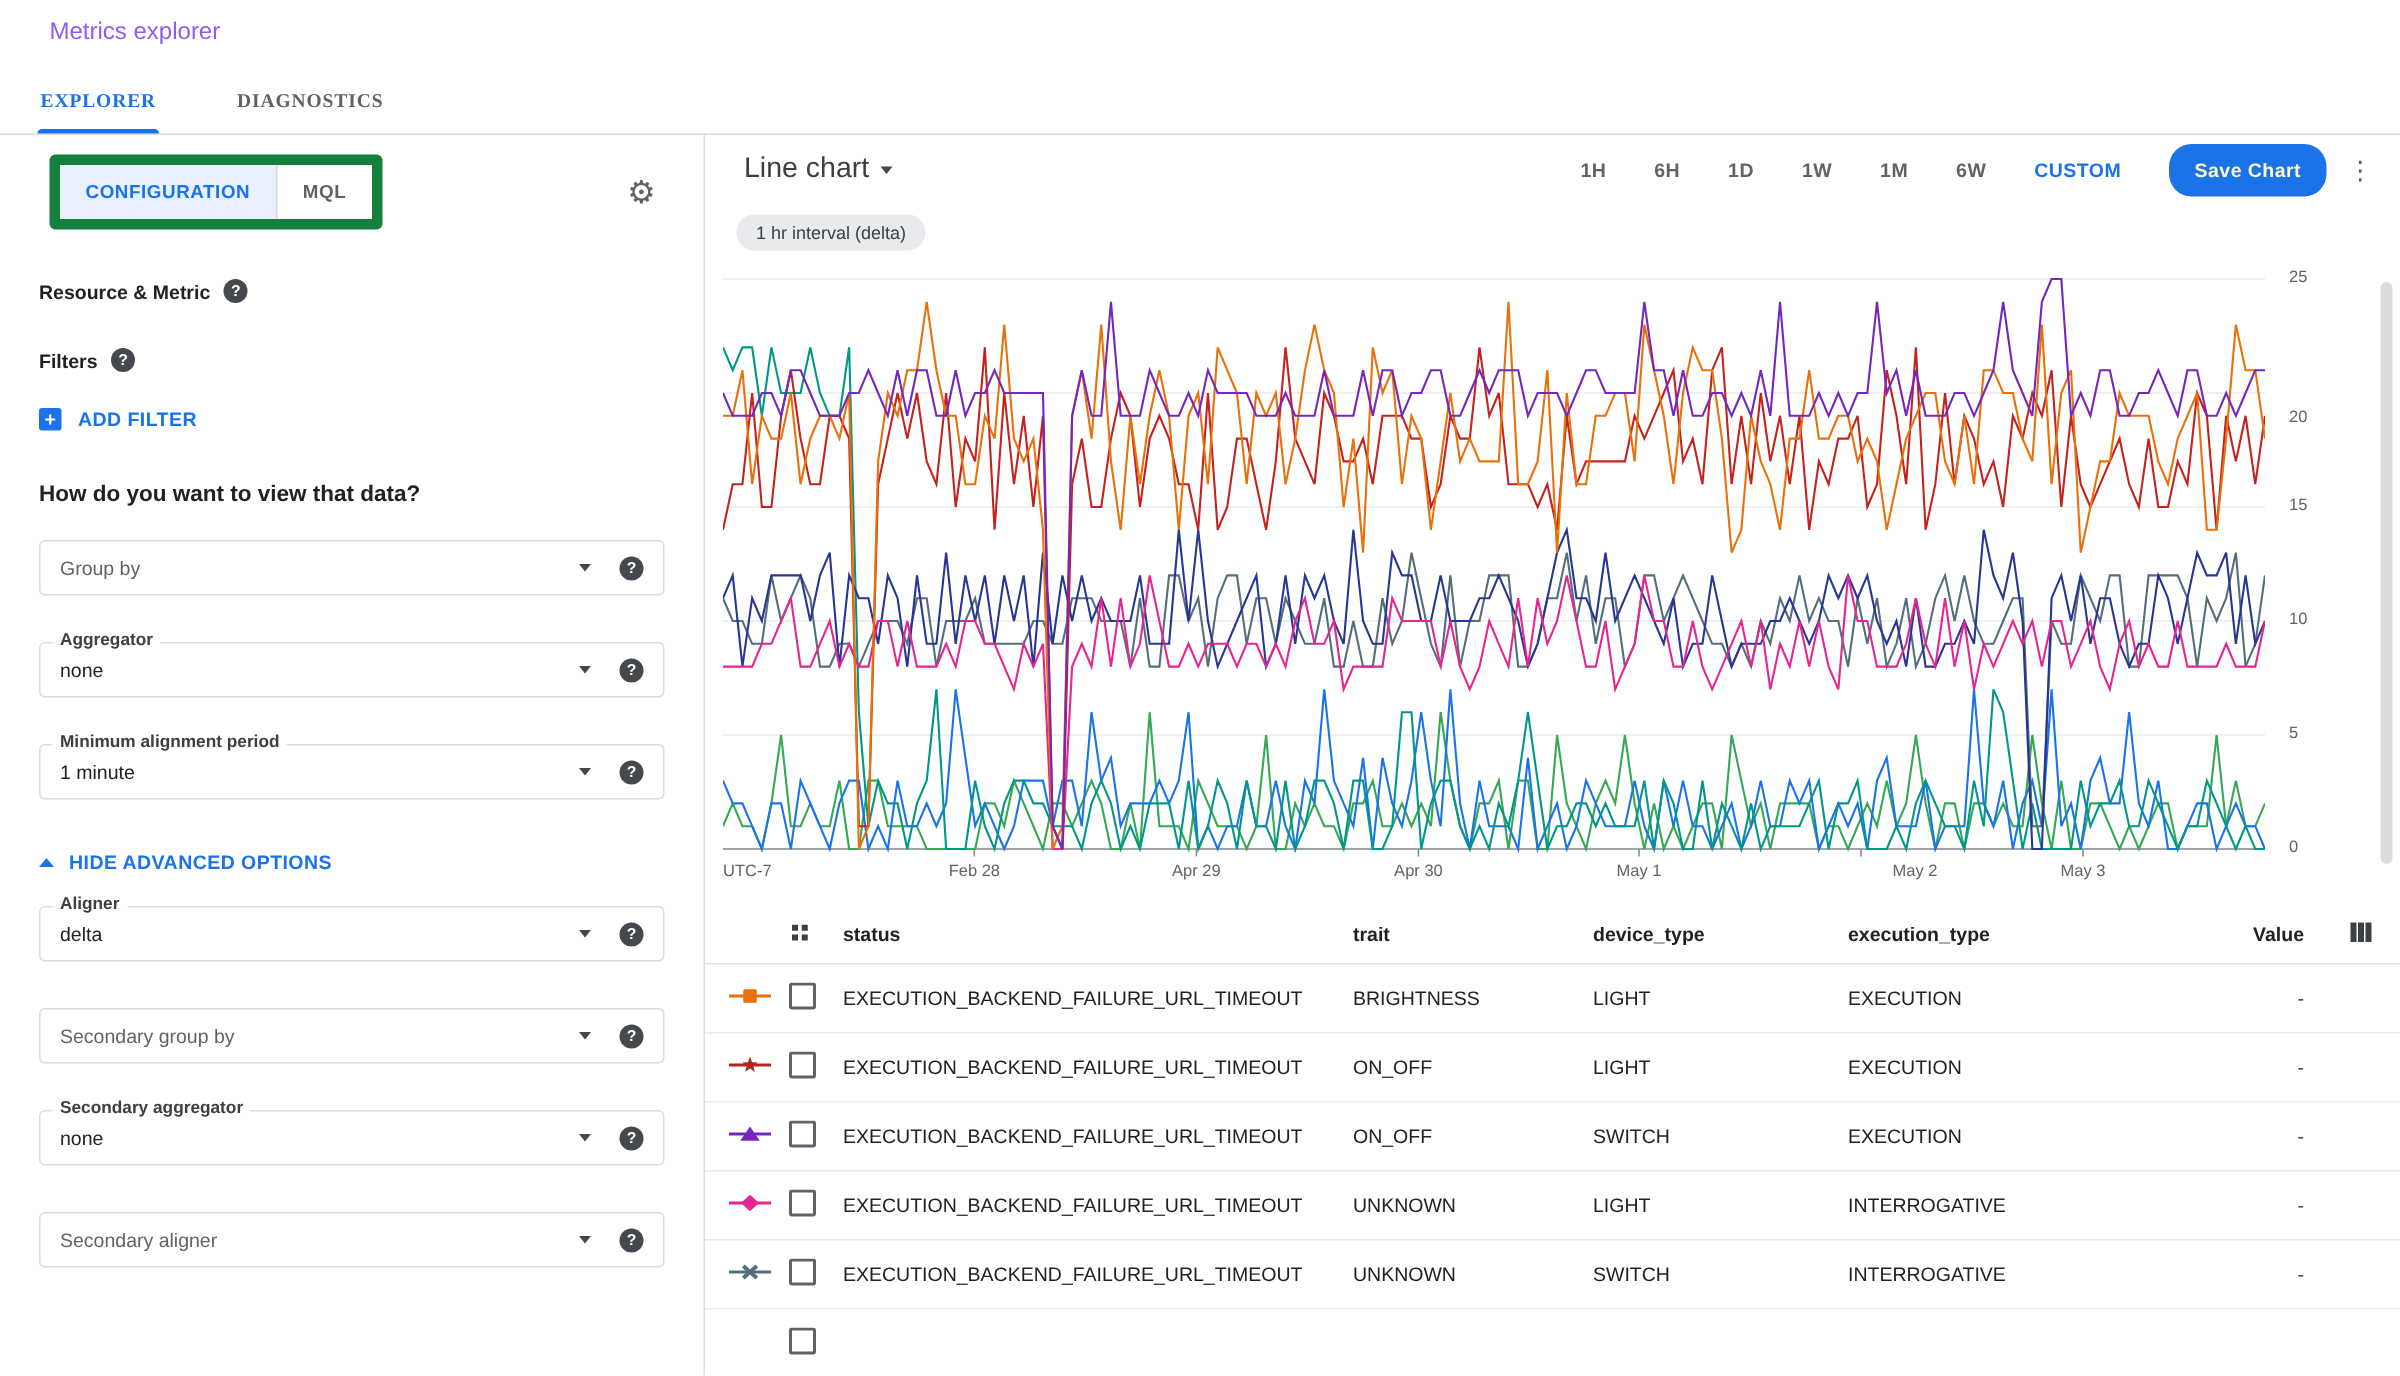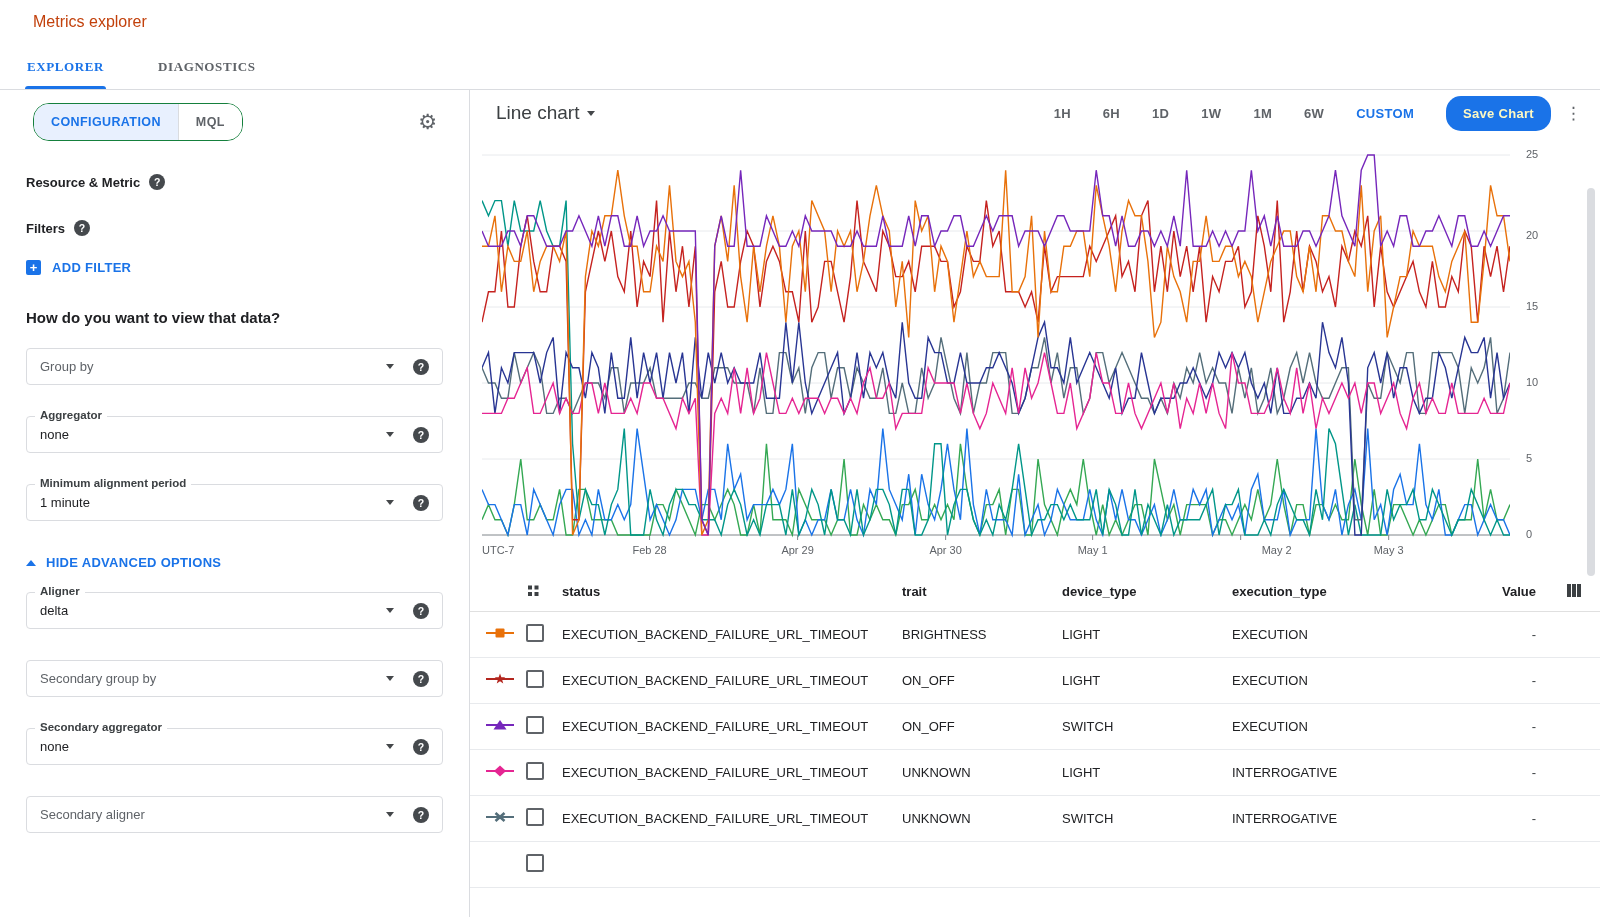--- a/index.html
+++ b/index.html
@@ -1,26 +1,26 @@
 <!DOCTYPE html>
 <html><head>
 <meta charset="utf-8">
 <style>
   *{box-sizing:border-box;margin:0;padding:0}
   html,body{width:1600px;height:917px;overflow:hidden}
   body{font-family:"Liberation Sans",sans-serif;background:#fff;color:#202124;font-size:13px}
-  .app-header{height:44px;display:flex;align-items:center;padding-left:33px;font-size:16px;font-weight:500;color:#c2410c}
+  .app-header{height:44px;display:flex;align-items:center;padding-left:33px;font-size:16px;font-weight:500;color:#8b5cf6}
   .tab-bar{height:46px;border-bottom:1px solid #dadce0;display:flex}
   .tab{position:relative;display:flex;align-items:center;padding:0 27px;font-size:13px;font-weight:600;letter-spacing:.6px;color:#5f6368;cursor:pointer;background:none;border:none;font-family:Liberation Serif, serif}
   .tab.active{color:#1a73e8}
   .tab.active::after{content:"";position:absolute;left:25px;right:25px;bottom:0;height:3px;background:#1a73e8;border-radius:3px 3px 0 0}
   .main{display:flex;height:827px}
   .left-panel{width:470px;flex:0 0 470px;border-right:1px solid #dadce0;padding:13px 26px 0;overflow:hidden}
   .lp-toolbar{display:flex;align-items:center;justify-content:space-between;margin-left:7px}
-  .mode-toggle{display:flex;border:1px solid #15803d;border-radius:16px;overflow:hidden}
+  .mode-toggle{display:flex;border:7px solid #15803d;border-radius:4px;overflow:hidden}
   .mode-btn{border:none;background:#fff;padding:11px 17px;font-family:inherit;font-size:12.5px;font-weight:600;letter-spacing:.4px;color:#5f6368;cursor:pointer}
   .mode-btn.active{background:#e8f0fe;color:#1a73e8}
   .mode-btn + .mode-btn{border-left:1px solid #dadce0}
   .gear{font-size:21px;color:#5f6368;background:none;border:none;cursor:pointer;margin-right:6px}
   .section-label{display:flex;align-items:center;gap:9px;font-size:13px;font-weight:700;margin-top:30px}
   .help{width:16px;height:16px;min-width:16px;border-radius:50%;background:#45494d;color:#fff;font-size:10.5px;font-weight:700;display:inline-flex;align-items:center;justify-content:center;cursor:pointer}
   .metric-btn{margin-top:13px;width:100%;height:37px;border:1px solid #dadce0;border-radius:8px;background:#fff;display:flex;align-items:center;gap:11px;padding:0 14px;color:#1a73e8;font-family:inherit;font-size:12.5px;font-weight:600;letter-spacing:.3px;cursor:pointer;box-shadow:0 1px 2px rgba(60,64,67,.12);white-space:nowrap;overflow:hidden}
   .add-filter{display:flex;align-items:center;gap:11px;margin-top:24px;background:none;border:none;cursor:pointer;font-family:inherit}
   .plus-box{width:15px;height:15px;background:#1a73e8;border-radius:2px;color:#fff;font-size:13px;font-weight:700;display:flex;align-items:center;justify-content:center;line-height:1}
   .add-filter-label{color:#1a73e8;font-size:13px;font-weight:600;letter-spacing:.3px}
@@ -169,20 +169,23 @@
             <button class="time-btn">1W</button>
             <button class="time-btn">1M</button>
             <button class="time-btn">6W</button>
           </span>
         <button class="time-btn custom-btn">CUSTOM</button>
         <button class="save-btn">Save Chart</button>
         <button class="dots-btn">⋮</button>
       </div>
     </div>
 
+    <div class="chip-row">
+      <span class="chip">1 hr interval (delta)</span>
+    </div>
 
     <div class="chart-wrap">
       <svg class="chart-svg" viewBox="0 0 1000 392" preserveAspectRatio="none">
           <line x1="0" x2="1000" y1="386" y2="386" stroke="#80868b" stroke-width="1" vector-effect="non-scaling-stroke"></line>
           <line x1="0" x2="1000" y1="310" y2="310" stroke="#e8eaed" stroke-width="1" vector-effect="non-scaling-stroke"></line>
           <line x1="0" x2="1000" y1="234" y2="234" stroke="#e8eaed" stroke-width="1" vector-effect="non-scaling-stroke"></line>
           <line x1="0" x2="1000" y1="158" y2="158" stroke="#e8eaed" stroke-width="1" vector-effect="non-scaling-stroke"></line>
           <line x1="0" x2="1000" y1="82" y2="82" stroke="#e8eaed" stroke-width="1" vector-effect="non-scaling-stroke"></line>
           <line x1="0" x2="1000" y1="6" y2="6" stroke="#e8eaed" stroke-width="1" vector-effect="non-scaling-stroke"></line>
           <line x1="163.0" x2="163.0" y1="386" y2="391" stroke="#80868b" stroke-width="1" vector-effect="non-scaling-stroke"></line>
@@ -199,21 +202,21 @@
           <polyline points="0.0,264.4 6.3,264.4 12.6,264.4 18.9,264.4 25.2,249.2 31.4,249.2 37.7,234.0 44.0,218.8 50.3,264.4 56.6,264.4 62.9,249.2 69.2,234.0 75.5,264.4 81.8,249.2 88.1,264.4 94.3,264.4 100.6,234.0 106.9,234.0 113.2,264.4 119.5,234.0 125.8,264.4 132.1,264.4 138.4,264.4 144.7,249.2 150.9,264.4 157.2,234.0 163.5,234.0 169.8,249.2 176.1,249.2 182.4,264.4 188.7,279.6 195.0,249.2 201.3,264.4 207.5,249.2 213.8,386.0 220.1,386.0 226.4,264.4 232.7,249.2 239.0,264.4 245.3,218.8 251.6,264.4 257.9,218.8 264.2,264.4 270.4,249.2 276.7,203.6 283.0,234.0 289.3,264.4 295.6,264.4 301.9,249.2 308.2,264.4 314.5,249.2 320.8,249.2 327.0,249.2 333.3,264.4 339.6,249.2 345.9,249.2 352.2,264.4 358.5,249.2 364.8,264.4 371.1,234.0 377.4,218.8 383.6,249.2 389.9,249.2 396.2,234.0 402.5,279.6 408.8,264.4 415.1,264.4 421.4,264.4 427.7,264.4 434.0,218.8 440.3,234.0 446.5,234.0 452.8,234.0 459.1,234.0 465.4,264.4 471.7,234.0 478.0,264.4 484.3,279.6 490.6,264.4 496.9,234.0 503.1,249.2 509.4,264.4 515.7,218.8 522.0,264.4 528.3,218.8 534.6,249.2 540.9,234.0 547.2,203.6 553.5,234.0 559.7,264.4 566.0,264.4 572.3,234.0 578.6,279.6 584.9,264.4 591.2,249.2 597.5,203.6 603.8,234.0 610.1,234.0 616.4,264.4 622.6,264.4 628.9,234.0 635.2,264.4 641.5,279.6 647.8,264.4 654.1,249.2 660.4,234.0 666.7,264.4 673.0,234.0 679.2,279.6 685.5,249.2 691.8,264.4 698.1,234.0 704.4,264.4 710.7,234.0 717.0,264.4 723.3,279.6 729.6,203.6 735.8,234.0 742.1,234.0 748.4,264.4 754.7,264.4 761.0,264.4 767.3,249.2 773.6,218.8 779.9,249.2 786.2,264.4 792.5,218.8 798.7,264.4 805.0,234.0 811.3,279.6 817.6,249.2 823.9,264.4 830.2,249.2 836.5,234.0 842.8,249.2 849.1,234.0 855.3,264.4 861.6,234.0 867.9,234.0 874.2,264.4 880.5,249.2 886.8,234.0 893.1,264.4 899.4,279.6 905.7,249.2 911.9,234.0 918.2,264.4 924.5,249.2 930.8,264.4 937.1,264.4 943.4,234.0 949.7,264.4 956.0,264.4 962.3,264.4 968.6,264.4 974.8,249.2 981.1,264.4 987.4,264.4 993.7,264.4 1000.0,234.0" fill="none" stroke="#e52592" stroke-width="1.4" vector-effect="non-scaling-stroke"></polyline>
           <polyline points="0.0,173.2 6.3,142.8 12.6,142.8 18.9,82.0 25.2,158.0 31.4,158.0 37.7,97.2 44.0,66.8 50.3,112.4 56.6,142.8 62.9,142.8 69.2,97.2 75.5,97.2 81.8,112.4 88.1,370.8 94.3,370.8 100.6,142.8 106.9,112.4 113.2,82.0 119.5,112.4 125.8,82.0 132.1,127.6 138.4,142.8 144.7,82.0 150.9,158.0 157.2,112.4 163.5,127.6 169.8,51.6 176.1,173.2 182.4,82.0 188.7,142.8 195.0,97.2 201.3,158.0 207.5,97.2 213.8,370.8 220.1,386.0 226.4,142.8 232.7,112.4 239.0,158.0 245.3,158.0 251.6,112.4 257.9,82.0 264.2,97.2 270.4,158.0 276.7,112.4 283.0,97.2 289.3,112.4 295.6,142.8 301.9,142.8 308.2,173.2 314.5,82.0 320.8,173.2 327.0,158.0 333.3,112.4 339.6,112.4 345.9,142.8 352.2,173.2 358.5,127.6 364.8,51.6 371.1,112.4 377.4,127.6 383.6,142.8 389.9,82.0 396.2,97.2 402.5,127.6 408.8,127.6 415.1,112.4 421.4,142.8 427.7,97.2 434.0,97.2 440.3,97.2 446.5,112.4 452.8,112.4 459.1,158.0 465.4,142.8 471.7,97.2 478.0,112.4 484.3,112.4 490.6,51.6 496.9,97.2 503.1,82.0 509.4,142.8 515.7,142.8 522.0,142.8 528.3,158.0 534.6,142.8 540.9,173.2 547.2,97.2 553.5,142.8 559.7,127.6 566.0,127.6 572.3,127.6 578.6,127.6 584.9,127.6 591.2,97.2 597.5,112.4 603.8,97.2 610.1,82.0 616.4,66.8 622.6,127.6 628.9,112.4 635.2,142.8 641.5,66.8 647.8,51.6 654.1,142.8 660.4,97.2 666.7,142.8 673.0,82.0 679.2,127.6 685.5,97.2 691.8,142.8 698.1,97.2 704.4,173.2 710.7,127.6 717.0,142.8 723.3,112.4 729.6,112.4 735.8,97.2 742.1,158.0 748.4,142.8 754.7,66.8 761.0,97.2 767.3,142.8 773.6,51.6 779.9,173.2 786.2,142.8 792.5,82.0 798.7,142.8 805.0,97.2 811.3,112.4 817.6,142.8 823.9,127.6 830.2,158.0 836.5,97.2 842.8,112.4 849.1,82.0 855.3,97.2 861.6,66.8 867.9,158.0 874.2,97.2 880.5,142.8 886.8,158.0 893.1,142.8 899.4,127.6 905.7,112.4 911.9,142.8 918.2,158.0 924.5,112.4 930.8,158.0 937.1,158.0 943.4,127.6 949.7,142.8 956.0,82.0 962.3,97.2 968.6,173.2 974.8,97.2 981.1,127.6 987.4,97.2 993.7,142.8 1000.0,97.2" fill="none" stroke="#c5221f" stroke-width="1.4" vector-effect="non-scaling-stroke"></polyline>
           <polyline points="0.0,97.2 6.3,97.2 12.6,66.8 18.9,142.8 25.2,97.2 31.4,112.4 37.7,112.4 44.0,82.0 50.3,142.8 56.6,112.4 62.9,97.2 69.2,97.2 75.5,112.4 81.8,82.0 88.1,386.0 94.3,370.8 100.6,127.6 106.9,82.0 113.2,97.2 119.5,66.8 125.8,66.8 132.1,21.2 138.4,66.8 144.7,97.2 150.9,97.2 157.2,142.8 163.5,142.8 169.8,97.2 176.1,112.4 182.4,36.4 188.7,112.4 195.0,127.6 201.3,112.4 207.5,173.2 213.8,386.0 220.1,370.8 226.4,97.2 232.7,66.8 239.0,112.4 245.3,36.4 251.6,127.6 257.9,173.2 264.2,97.2 270.4,142.8 276.7,97.2 283.0,66.8 289.3,97.2 295.6,173.2 301.9,97.2 308.2,82.0 314.5,142.8 320.8,51.6 327.0,66.8 333.3,82.0 339.6,142.8 345.9,82.0 352.2,97.2 358.5,82.0 364.8,142.8 371.1,112.4 377.4,66.8 383.6,36.4 389.9,66.8 396.2,82.0 402.5,158.0 408.8,112.4 415.1,188.4 421.4,51.6 427.7,82.0 434.0,66.8 440.3,142.8 446.5,97.2 452.8,112.4 459.1,173.2 465.4,127.6 471.7,82.0 478.0,127.6 484.3,112.4 490.6,127.6 496.9,127.6 503.1,127.6 509.4,21.2 515.7,142.8 522.0,142.8 528.3,127.6 534.6,66.8 540.9,188.4 547.2,82.0 553.5,142.8 559.7,142.8 566.0,97.2 572.3,97.2 578.6,82.0 584.9,82.0 591.2,127.6 597.5,36.4 603.8,66.8 610.1,97.2 616.4,142.8 622.6,82.0 628.9,51.6 635.2,66.8 641.5,66.8 647.8,112.4 654.1,188.4 660.4,173.2 666.7,97.2 673.0,127.6 679.2,142.8 685.5,173.2 691.8,112.4 698.1,112.4 704.4,66.8 710.7,112.4 717.0,112.4 723.3,97.2 729.6,97.2 735.8,127.6 742.1,112.4 748.4,127.6 754.7,173.2 761.0,142.8 767.3,112.4 773.6,97.2 779.9,82.0 786.2,82.0 792.5,127.6 798.7,142.8 805.0,97.2 811.3,142.8 817.6,66.8 823.9,66.8 830.2,82.0 836.5,82.0 842.8,112.4 849.1,127.6 855.3,36.4 861.6,142.8 867.9,82.0 874.2,66.8 880.5,188.4 886.8,158.0 893.1,127.6 899.4,127.6 905.7,82.0 911.9,97.2 918.2,97.2 924.5,97.2 930.8,127.6 937.1,142.8 943.4,112.4 949.7,97.2 956.0,82.0 962.3,173.2 968.6,173.2 974.8,112.4 981.1,36.4 987.4,66.8 993.7,66.8 1000.0,112.4" fill="none" stroke="#e8710a" stroke-width="1.4" vector-effect="non-scaling-stroke"></polyline>
           <polyline points="0.0,82.0 6.3,97.2 12.6,97.2 18.9,97.2 25.2,82.0 31.4,82.0 37.7,97.2 44.0,66.8 50.3,66.8 56.6,82.0 62.9,97.2 69.2,97.2 75.5,97.2 81.8,82.0 88.1,82.0 94.3,66.8 100.6,82.0 106.9,97.2 113.2,66.8 119.5,97.2 125.8,66.8 132.1,66.8 138.4,97.2 144.7,97.2 150.9,66.8 157.2,97.2 163.5,82.0 169.8,82.0 176.1,66.8 182.4,82.0 188.7,82.0 195.0,82.0 201.3,82.0 207.5,82.0 213.8,370.8 220.1,386.0 226.4,97.2 232.7,66.8 239.0,97.2 245.3,97.2 251.6,21.2 257.9,97.2 264.2,97.2 270.4,97.2 276.7,66.8 283.0,82.0 289.3,97.2 295.6,97.2 301.9,82.0 308.2,97.2 314.5,66.8 320.8,82.0 327.0,82.0 333.3,82.0 339.6,82.0 345.9,97.2 352.2,97.2 358.5,97.2 364.8,82.0 371.1,97.2 377.4,97.2 383.6,97.2 389.9,66.8 396.2,97.2 402.5,97.2 408.8,97.2 415.1,66.8 421.4,97.2 427.7,66.8 434.0,66.8 440.3,97.2 446.5,82.0 452.8,82.0 459.1,66.8 465.4,66.8 471.7,97.2 478.0,97.2 484.3,82.0 490.6,66.8 496.9,82.0 503.1,66.8 509.4,66.8 515.7,66.8 522.0,97.2 528.3,82.0 534.6,82.0 540.9,82.0 547.2,97.2 553.5,82.0 559.7,66.8 566.0,66.8 572.3,82.0 578.6,82.0 584.9,82.0 591.2,82.0 597.5,21.2 603.8,66.8 610.1,66.8 616.4,97.2 622.6,66.8 628.9,97.2 635.2,97.2 641.5,82.0 647.8,82.0 654.1,97.2 660.4,82.0 666.7,97.2 673.0,66.8 679.2,97.2 685.5,21.2 691.8,97.2 698.1,97.2 704.4,97.2 710.7,82.0 717.0,97.2 723.3,82.0 729.6,97.2 735.8,82.0 742.1,82.0 748.4,21.2 754.7,82.0 761.0,66.8 767.3,97.2 773.6,66.8 779.9,97.2 786.2,97.2 792.5,97.2 798.7,82.0 805.0,82.0 811.3,97.2 817.6,82.0 823.9,66.8 830.2,21.2 836.5,66.8 842.8,82.0 849.1,97.2 855.3,21.2 861.6,6.0 867.9,6.0 874.2,97.2 880.5,82.0 886.8,97.2 893.1,66.8 899.4,66.8 905.7,97.2 911.9,97.2 918.2,82.0 924.5,82.0 930.8,66.8 937.1,82.0 943.4,97.2 949.7,66.8 956.0,66.8 962.3,97.2 968.6,97.2 974.8,82.0 981.1,97.2 987.4,82.0 993.7,66.8 1000.0,66.8" fill="none" stroke="#7627bb" stroke-width="1.4" vector-effect="non-scaling-stroke"></polyline>
         </svg>
       <div class="y-labels">
           <span style="top: 379px;">0</span>
           <span style="top: 303px;">5</span>
           <span style="top: 227px;">10</span>
           <span style="top: 151px;">15</span>
-          <span style="top: 80px;">20</span>
+          <span style="top: 92px;">20</span>
           <span style="top: -1px;">25</span>
         </div>
     </div>
     <div class="x-labels">
       <span class="x0">UTC-7</span>
     <span class="xt" style="left: 16.3%;">Feb 28</span>
         <span class="xt" style="left: 30.7%;">Apr 29</span>
         <span class="xt" style="left: 45.1%;">Apr 30</span>
         <span class="xt" style="left: 59.4%;">May 1</span>
         <span class="xt" style="left: 73.8%; margin-left: 36px;">May 2</span>

